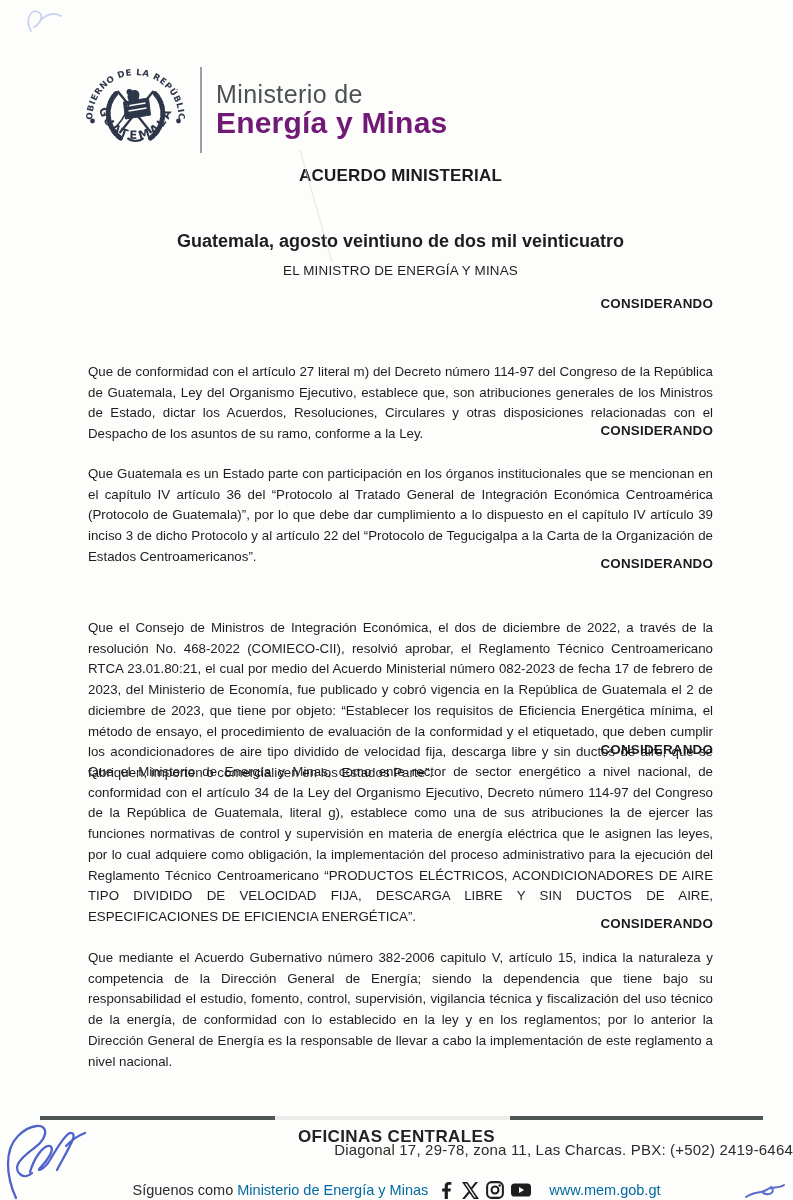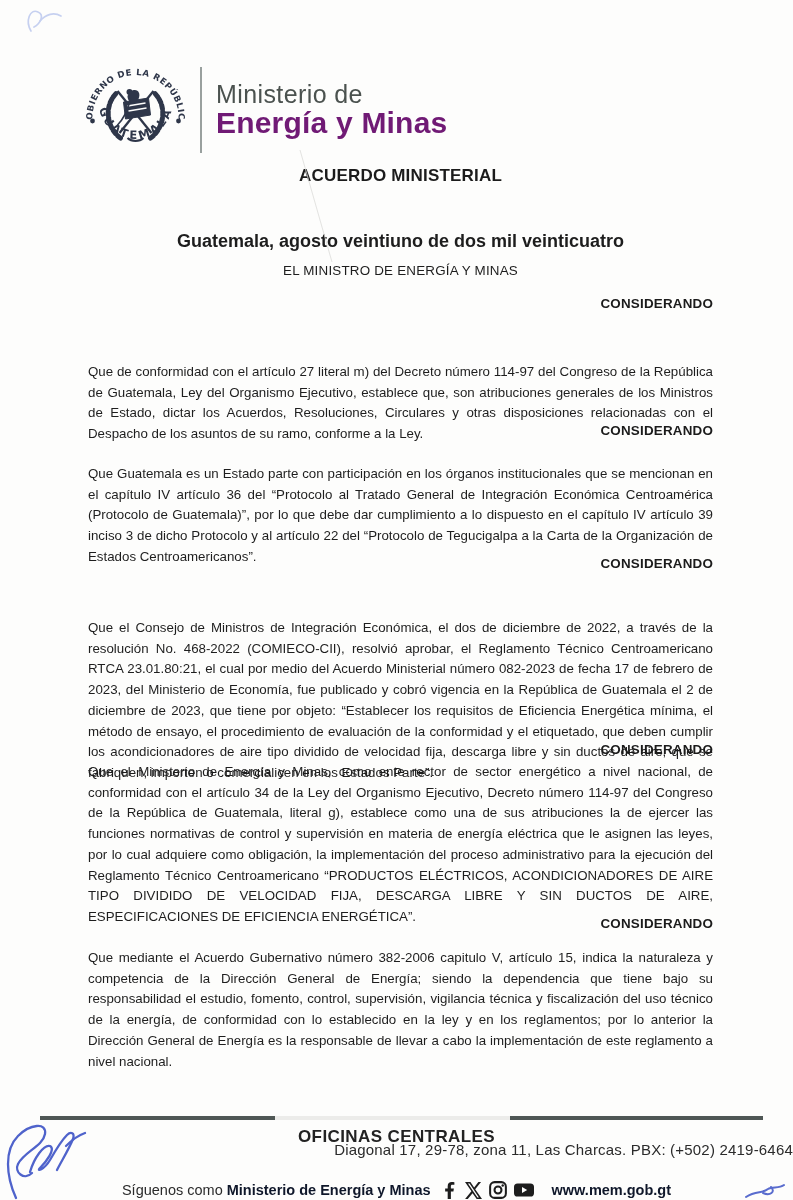--- a/index.html
+++ b/index.html
@@ -42,21 +42,21 @@
       #4f5755 0%, #4f5755 32.5%,
       #ececea 32.5%, #ececea 65%,
       #4f5755 65%, #4f5755 100%);}
   .f-title{position:absolute;top:1127px;left:0;width:100%;text-align:center;
     font-weight:700;font-size:17px;color:#222;letter-spacing:.4px;}
   .f-addr{position:absolute;top:1141px;left:0;width:100%;text-align:right;
     font-size:15px;color:#2b2b2b;letter-spacing:.2px;}
   .f-follow{position:absolute;top:1162px;left:0;width:100%;
     display:flex;justify-content:center;align-items:center;gap:4px;
     font-size:14.5px;color:#2b2b2b;margin-top:19px;}
-  .f-follow .bold{font-weight:700;color:#0f172a;}
+  .f-follow .bold{font-weight:400;color:#0369a1;}
   .f-follow .site{margin-left:14px;}
   .soc{display:flex;align-items:center;gap:7px;margin-left:6px;}
   .soc svg{display:block;}
   
   .ink{position:absolute;top:0;left:0;pointer-events:none;}
 </style>
 </head>
 <body>
 
 <div class="page">

